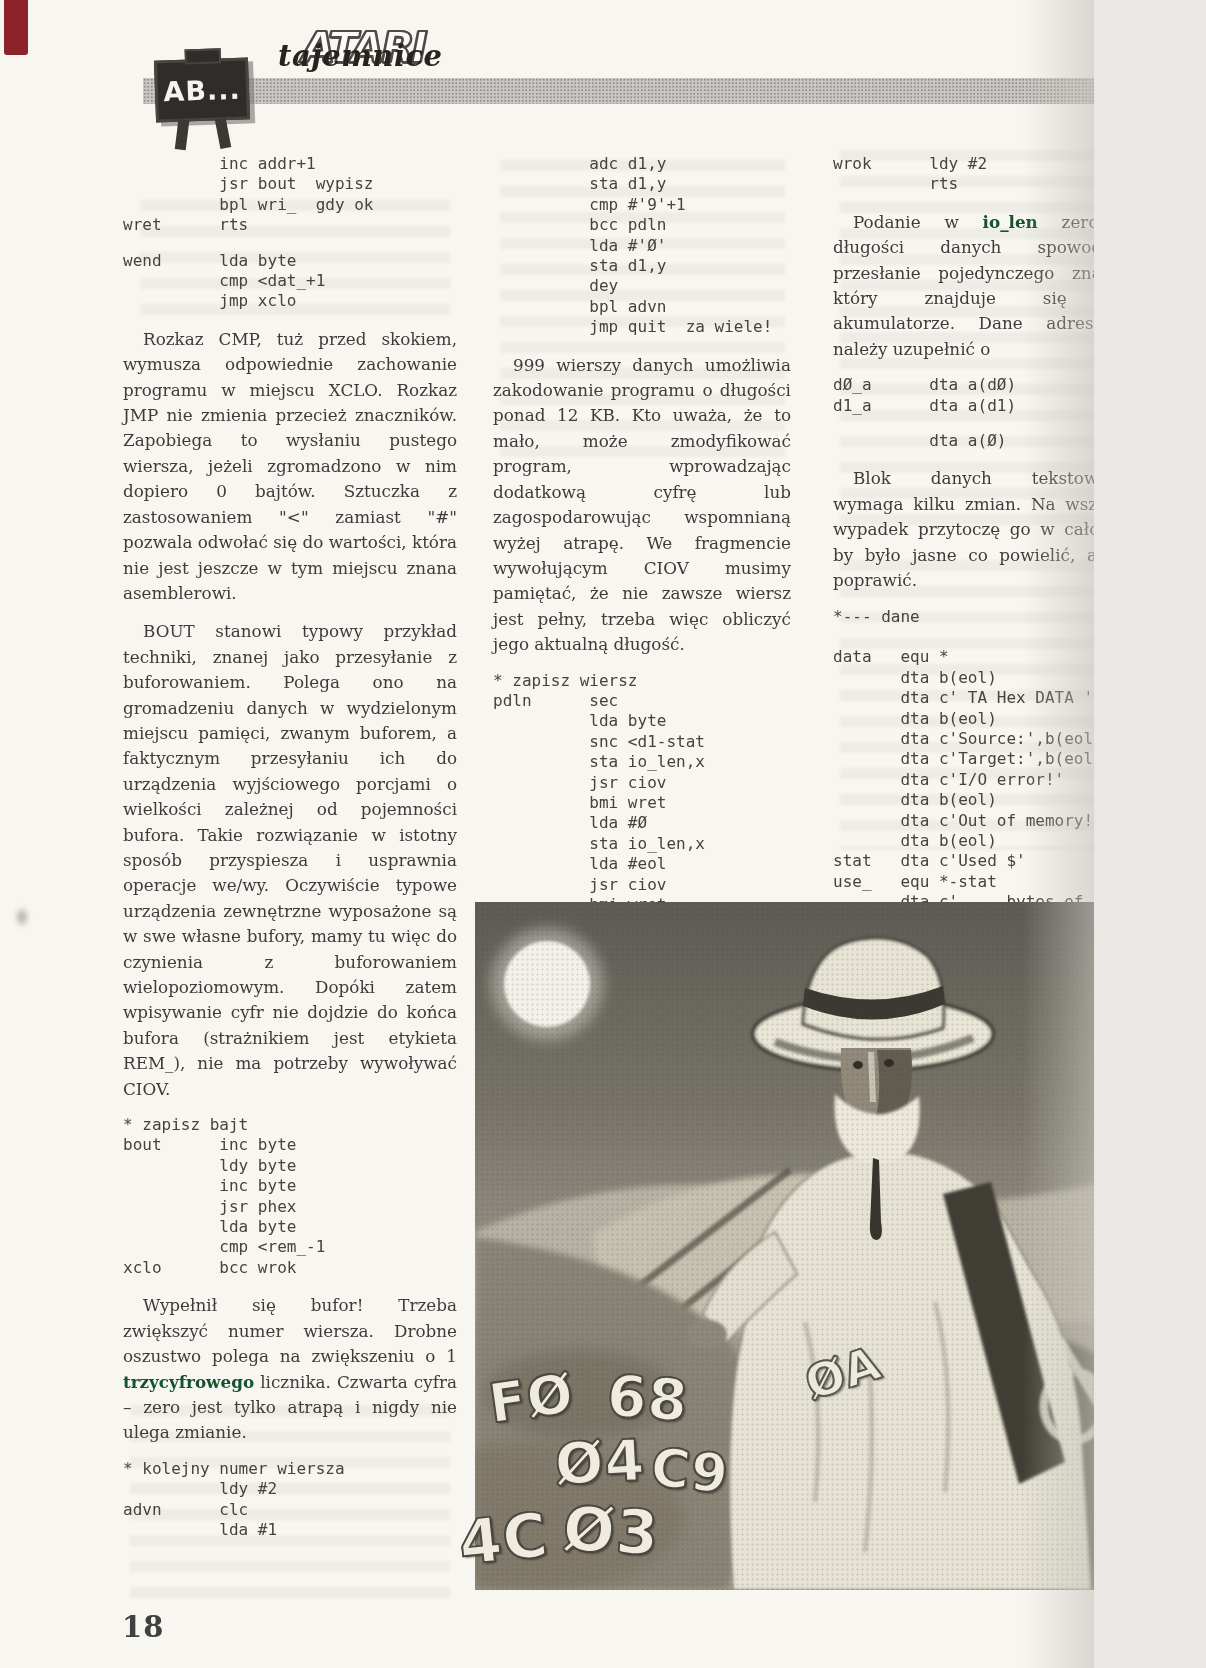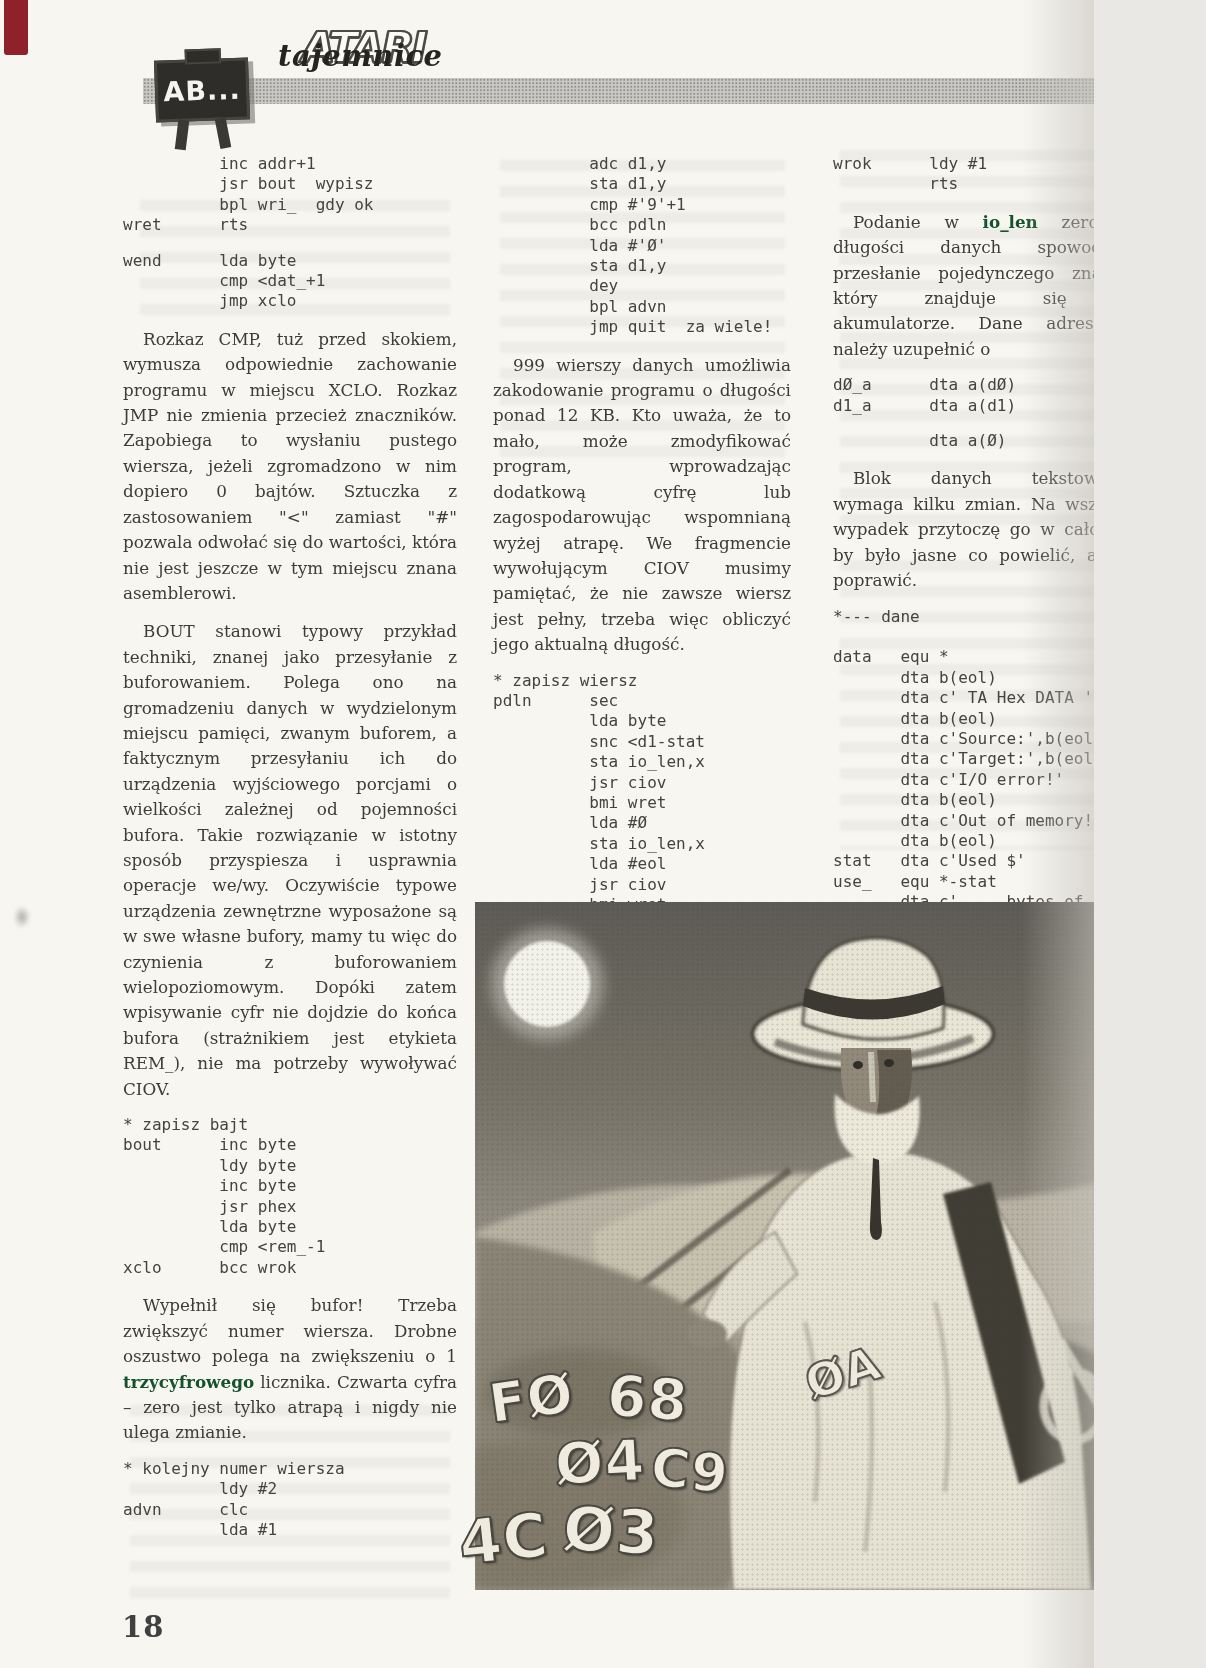--- a/index.html
+++ b/index.html
@@ -142,21 +142,21 @@
           lda #Ø
           sta io_len,x
           lda #eol
           jsr ciov
           bmi wret
           lda &lt;dat_
           sta byte</pre>
   </div>
 
   <div id="col3" class="col">
-    <pre class="code">wrok      ldy #1
+    <pre class="code">wrok      ldy #2
           rts</pre>
     <p class="body"><span>Podanie w </span><b>io_len</b><span> zerowej długości danych spowoduje przesłanie pojedynczego znaku, który znajduje się w akumulatorze. Dane adresowe należy uzupełnić o</span></p>
     <pre class="code">dØ_a      dta a(dØ)
 d1_a      dta a(d1)</pre>
     <pre class="code">          dta a(Ø)</pre>
     <p class="body">Blok danych tekstowych wymaga kilku zmian. Na wszelki wypadek przytoczę go w całości, by było jasne co powielić, a co poprawić.</p>
     <pre class="code">*--- dane
 
 data   equ *
        dta b(eol)

